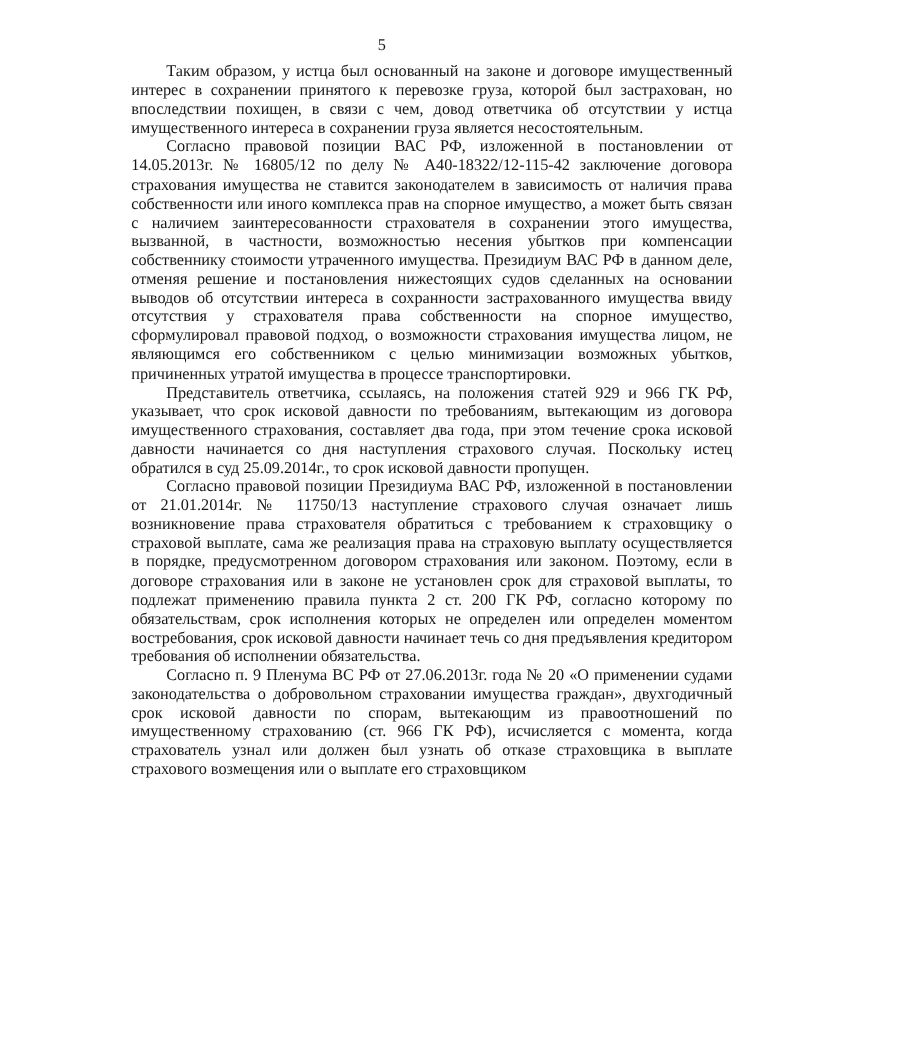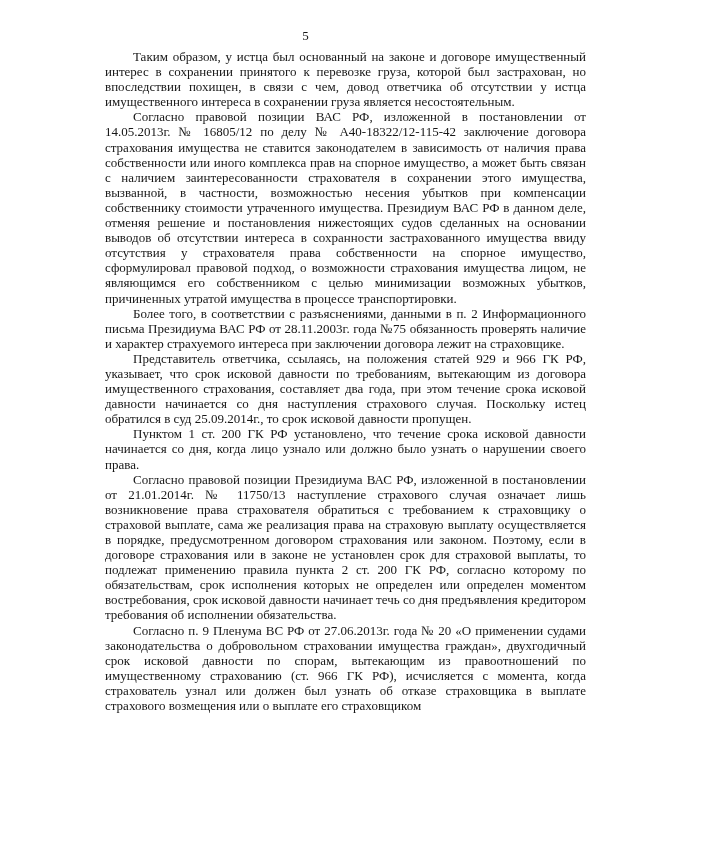--- a/index.html
+++ b/index.html
@@ -45,19 +45,17 @@
   }
 </style>
 </head>
 <body>
 
 <div class="page">
   <div class="page-number">5</div>
   <div class="text-block">
       <p class="para">Таким образом, у истца был основанный на законе и договоре имущественный интерес в сохранении принятого к перевозке груза, которой был застрахован, но впоследствии похищен, в связи с чем, довод ответчика об отсутствии у истца имущественного интереса в сохранении груза является несостоятельным.</p>
       <p class="para">Согласно правовой позиции ВАС РФ, изложенной в постановлении от 14.05.2013г. № 16805/12 по делу № А40-18322/12-115-42 заключение договора страхования имущества не ставится законодателем в зависимость от наличия права собственности или иного комплекса прав на спорное имущество, а может быть связан с наличием заинтересованности страхователя в сохранении этого имущества, вызванной, в частности, возможностью несения убытков при компенсации собственнику стоимости утраченного имущества. Президиум ВАС РФ в данном деле, отменяя решение и постановления нижестоящих судов сделанных на основании выводов об отсутствии интереса в сохранности застрахованного имущества ввиду отсутствия у страхователя права собственности на спорное имущество, сформулировал правовой подход, о возможности страхования имущества лицом, не являющимся его собственником с целью минимизации возможных убытков, причиненных утратой имущества в процессе транспортировки.</p>
-      <p class="para">Более того, в соответствии с разъяснениями, данными в п. 2 Информационного письма Президиума ВАС РФ от 28.11.2003г. года №75 обязанность проверять наличие и характер страхуемого интереса при заключении договора лежит на страховщике.</p>
       <p class="para">Представитель ответчика, ссылаясь, на положения статей 929 и 966 ГК РФ, указывает, что срок исковой давности по требованиям, вытекающим из договора имущественного страхования, составляет два года, при этом течение срока исковой давности начинается со дня наступления страхового случая. Поскольку истец обратился в суд 25.09.2014г., то срок исковой давности пропущен.</p>
-      <p class="para">Пунктом 1 ст. 200 ГК РФ установлено, что течение срока исковой давности начинается со дня, когда лицо узнало или должно было узнать о нарушении своего права.</p>
       <p class="para">Согласно правовой позиции Президиума ВАС РФ, изложенной в постановлении от 21.01.2014г. № 11750/13 наступление страхового случая означает лишь возникновение права страхователя обратиться с требованием к страховщику о страховой выплате, сама же реализация права на страховую выплату осуществляется в порядке, предусмотренном договором страхования или законом. Поэтому, если в договоре страхования или в законе не установлен срок для страховой выплаты, то подлежат применению правила пункта 2 ст. 200 ГК РФ, согласно которому по обязательствам, срок исполнения которых не определен или определен моментом востребования, срок исковой давности начинает течь со дня предъявления кредитором требования об исполнении обязательства.</p>
       <p class="para">Согласно п. 9 Пленума ВС РФ от 27.06.2013г. года № 20 «О применении судами законодательства о добровольном страховании имущества граждан», двухгодичный срок исковой давности по спорам, вытекающим из правоотношений по имущественному страхованию (ст. 966 ГК РФ), исчисляется с момента, когда страхователь узнал или должен был узнать об отказе страховщика в выплате страхового возмещения или о выплате его страховщиком</p>
     </div>
 </div>
 
 </body></html>

